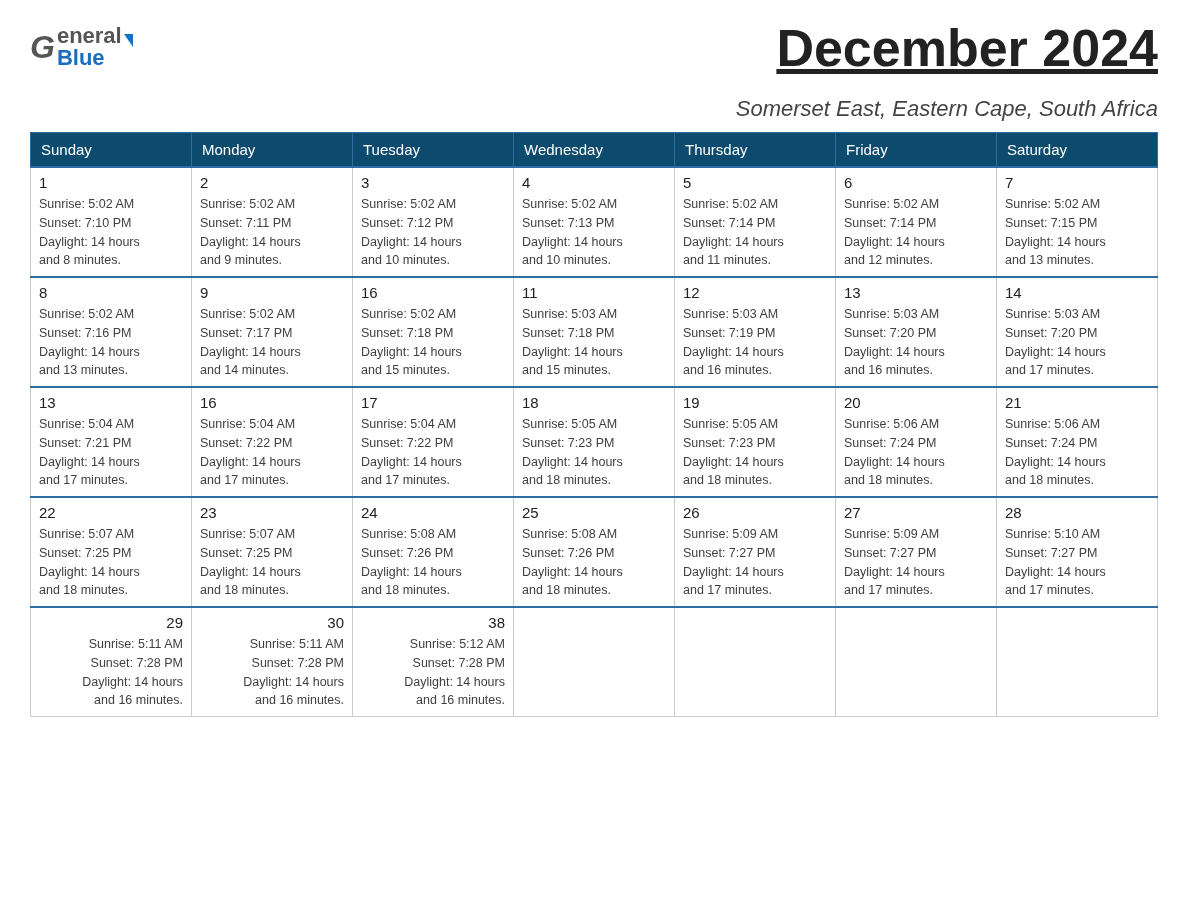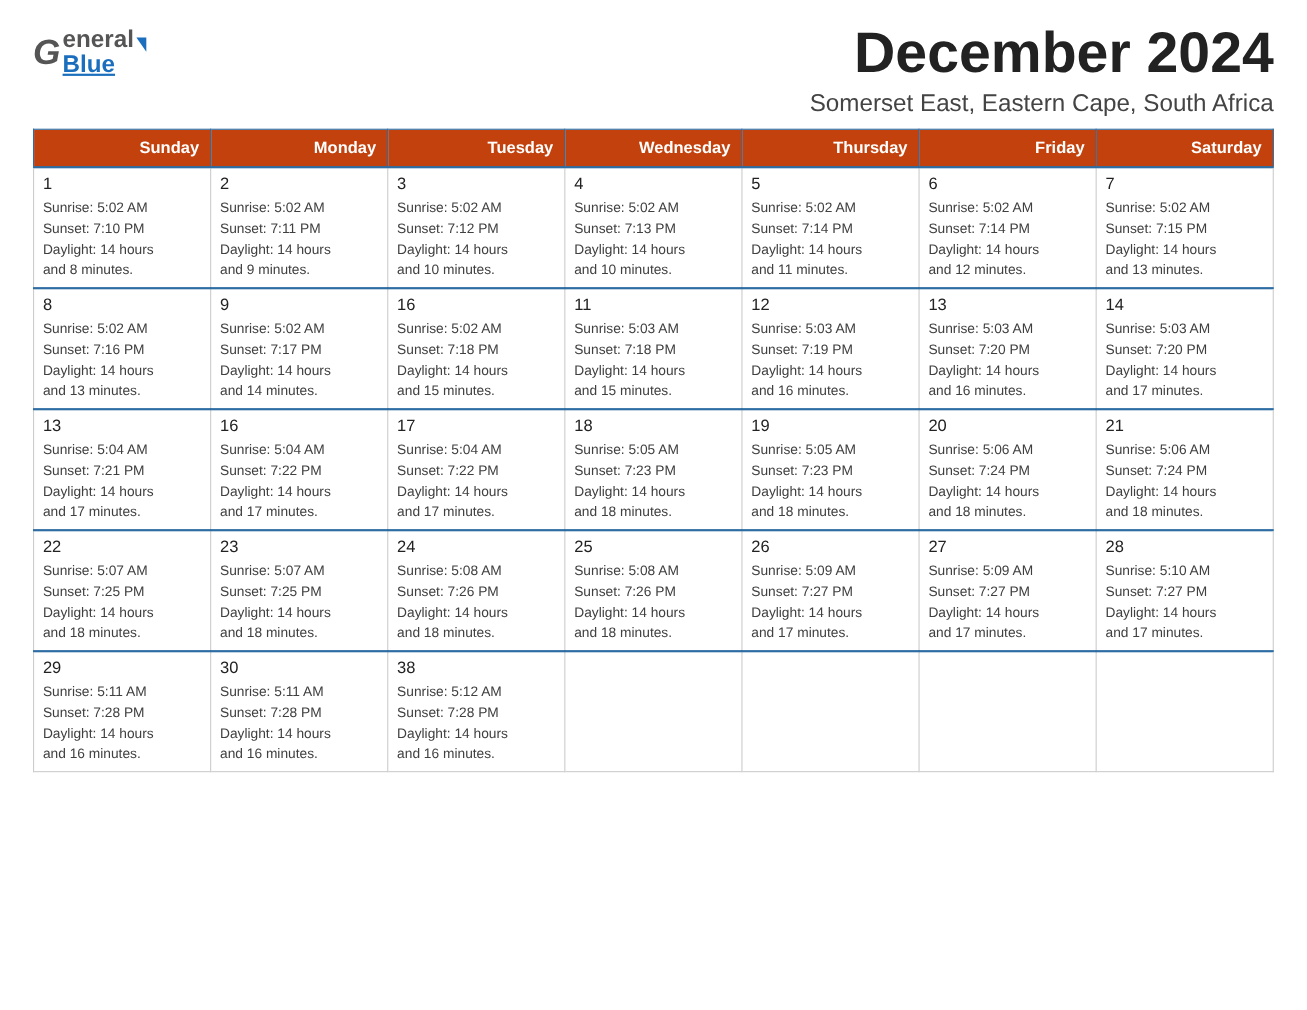--- a/index.html
+++ b/index.html
@@ -23,54 +23,57 @@
       padding-top: 5px;
     }
     .title-area {
       text-align: right;
     }
     .month-title {
       font-size: 52px;
       font-weight: bold;
       color: #222;
       line-height: 1.1;
+      text-decoration: underline;
     }
     .location-title {
       font-size: 22px;
       color: #444;
-      margin-top: 4px;
+      margin-top: 19px;
+      font-style: italic;
     }
     .calendar-table {
       width: 100%;
       border-collapse: collapse;
       border: 1px solid #aaa;
     }
     .calendar-table th {
-      background-color: #c2410c;
+      background-color: #0c4a6e;
       color: #fff;
       font-size: 15px;
-      font-weight: bold;
+      font-weight: normal;
       padding: 8px 10px;
-      text-align: right;
+      text-align: left;
       border: 1px solid #2e6da4;
     }
     .calendar-table td {
       vertical-align: top;
       padding: 6px 8px;
       border: 1px solid #ccc;
       width: calc(100%/7);
       font-size: 12.5px;
       color: #222;
       min-height: 100px;
     }
     .calendar-table tr {
       border-bottom: 2px solid #2e6da4;
     }
     .calendar-table tbody tr:last-child {
       border-bottom: none;
+      text-align: right;
     }
     .day-number {
       font-size: 15px;
       font-weight: normal;
       margin-bottom: 4px;
       display: block;
     }
     .day-info {
       font-size: 12.5px;
       line-height: 1.5;
@@ -102,21 +105,20 @@
       color: #555;
       line-height: 1;
       display: flex;
       align-items: flex-end;
     }
     .logo-line2 {
       font-size: 22px;
       font-weight: bold;
       color: #1a6ebd;
       line-height: 1;
-      text-decoration: underline;
     }
     .tri {
       display: inline-block;
       width: 0;
       height: 0;
       border-left: 9px solid transparent;
       border-right: 0px solid transparent;
       border-top: 13px solid #1a6ebd;
       margin-left: 2px;
       vertical-align: middle;

